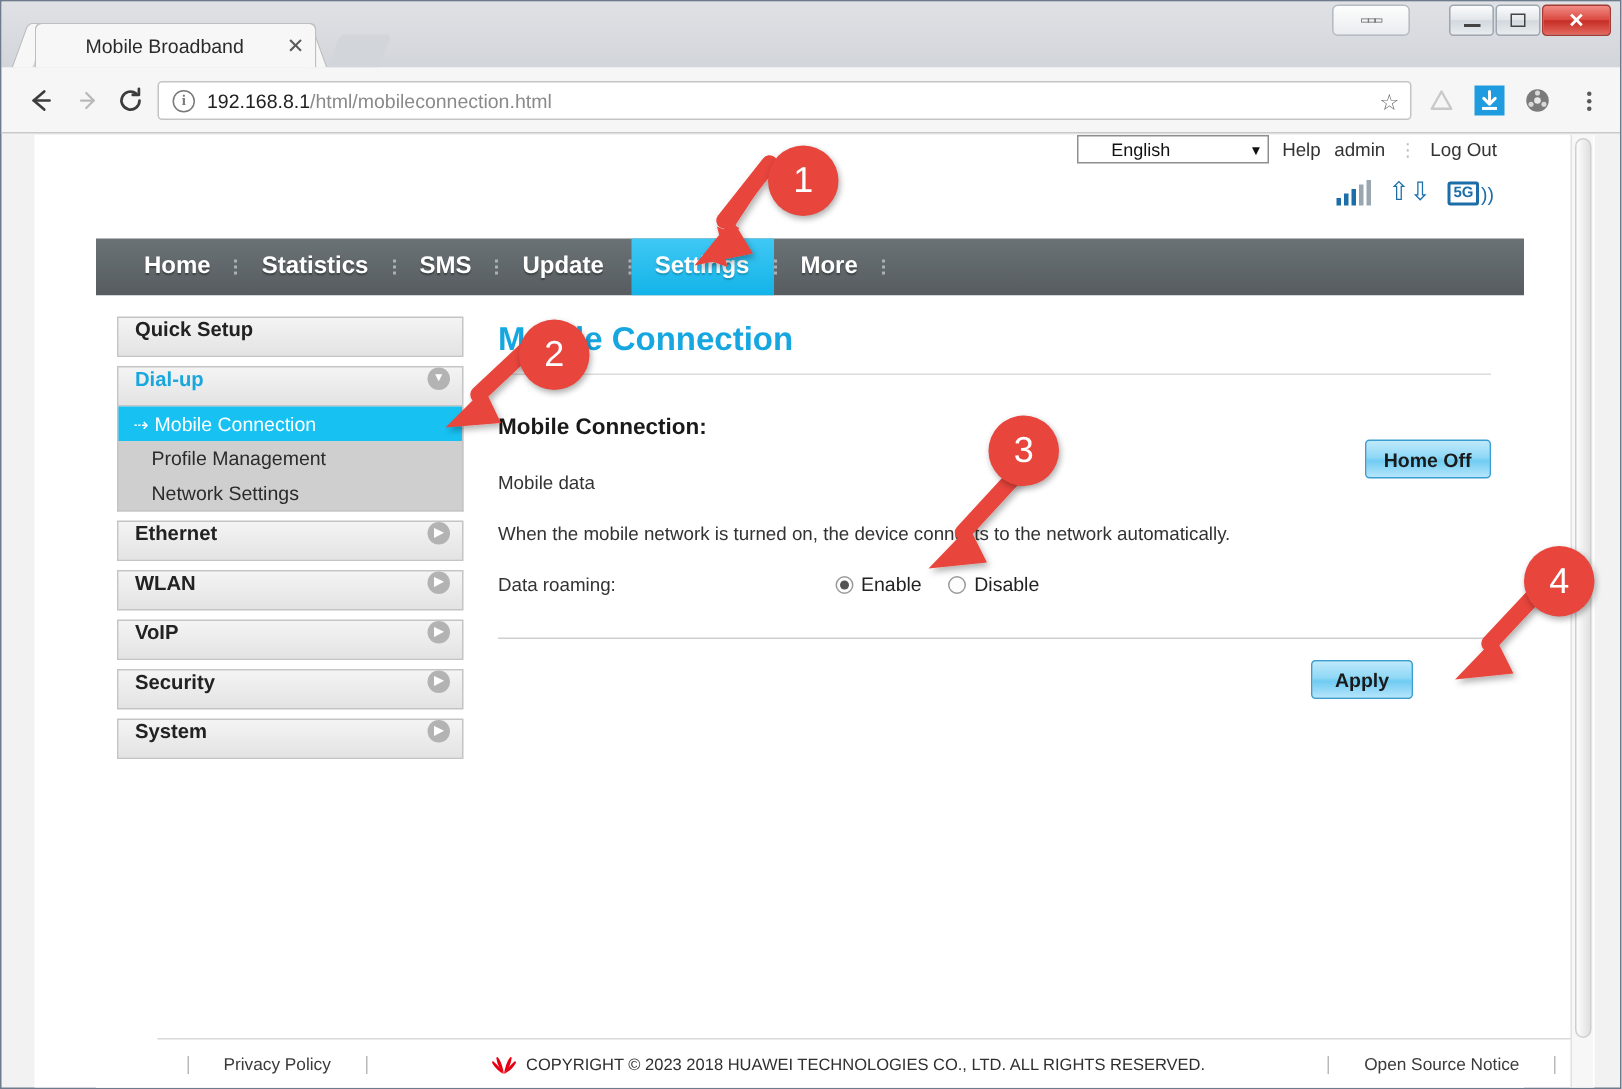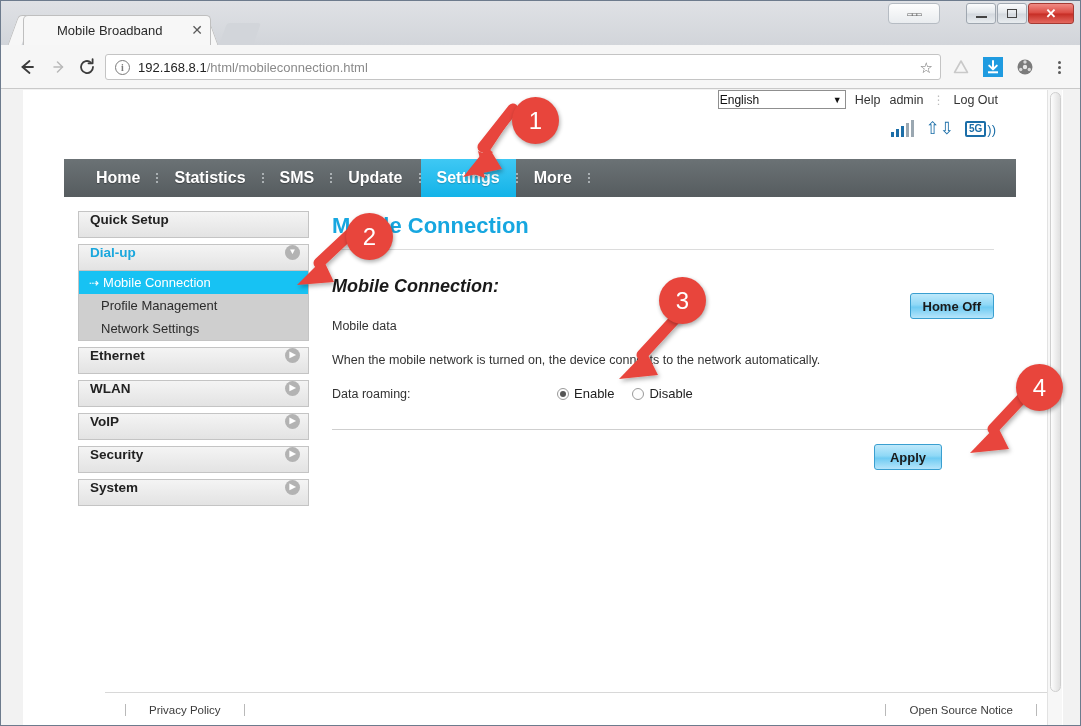--- a/index.html
+++ b/index.html
@@ -172,21 +172,21 @@
   .hw-topright {
     position: absolute; right: 18px; top: 0px;
     display: flex; align-items: center; gap: 9px;
     font-size: 13px; color: #333;
   }
   .lang-select {
     width: 128px; height: 19px;
     border: 1px solid #8f8f8f; background: #fff;
     font-size: 12px; color: #111;
     display: flex; align-items: center; justify-content: space-between;
-    padding: 0 3px 0 1px; cursor: pointer;
+    padding: 0 3px 0 22px; cursor: pointer;
     font-family:"Liberation Sans", sans-serif;
   }
   .lang-caret { font-size: 9px; color:#111; }
   .tr-link { cursor: pointer; color:#333; font-size:12.5px; }
   .tr-sep { color:#bcbcbc; font-size:12px; }
 
   .hw-status {
     position: absolute; right: 20px; top: 30px;
     display: flex; align-items: flex-end; gap: 11px;
   }
@@ -271,21 +271,21 @@
   }
   .sub-arrow { margin-right: 4px; font-size: 12px; }
 
   
   .hw-content { flex: 1; padding: 16px 22px 0 18px; position: relative; }
   .content-title {
     font-size: 22px; font-weight: bold; color: #17a7e0;
     padding-bottom: 10px;
   }
   .title-rule { border-bottom: 1px solid #dcdcdc; margin-bottom: 26px; }
-  .section-title { font-size: 18px; font-weight: bold; color: #1a1a1a; margin-bottom: 22px; font-style: italic; }
+  .section-title { font-size: 15px; font-weight: bold; color: #1a1a1a; margin-bottom: 22px; }
   .row { display: flex; align-items: center; margin-bottom: 20px; }
   .row-label { font-size: 12.5px; color: #333; }
   .hint { font-size: 12.5px; color: #333; margin-bottom: 19px; }
   .radio-row { display:flex; align-items:center; }
   .radio-row .row-label { width: 225px; }
   .radio {
     width: 12px; height: 12px; border-radius: 50%;
     border: 1px solid #9a9a9a; background: #fdfdfd;
     display: inline-flex; align-items: center; justify-content: center;
     margin-right: 5px; cursor: pointer;
@@ -572,20 +572,31 @@
 
           <div class="hr2"></div>
           <div class="apply-wrap">
             <button class="btn">Apply</button>
           </div>
         </div>
       </div>
 
       <div class="hw-footer">
         <span class="foot-link">Privacy Policy</span>
+        <span class="foot-center">
+          <svg width="18" height="12" viewBox="0 0 18 12">
+            <g fill="#e60012">
+              <path d="M9 12 C6.5 9 4.5 6 4 2 C3.7 0.8 4.4 0.3 5 1 C6.7 3 8.2 7 9 12 Z"></path>
+              <path d="M9 12 C11.5 9 13.5 6 14 2 C14.3 0.8 13.6 0.3 13 1 C11.3 3 9.8 7 9 12 Z"></path>
+              <path d="M8.6 12 C5.8 10.4 2.9 7.8 1.3 5 C0.7 3.8 1.3 3.2 2.2 3.8 C4.5 5.8 7.3 8.5 8.6 12 Z"></path>
+              <path d="M9.4 12 C12.2 10.4 15.1 7.8 16.7 5 C17.3 3.8 16.7 3.2 15.8 3.8 C13.5 5.8 10.7 8.5 9.4 12 Z"></path>
+            </g>
+          </svg>
+          <span class="foot-copy">COPYRIGHT  ©  2023  2018 HUAWEI TECHNOLOGIES CO., LTD.  ALL RIGHTS RESERVED.</span>
+        </span>
         <span class="foot-link">Open Source Notice</span>
       </div>
 
     </div>
 
     <div class="vscroll">
       <div class="vthumb"></div>
     </div>
   </div>
 

